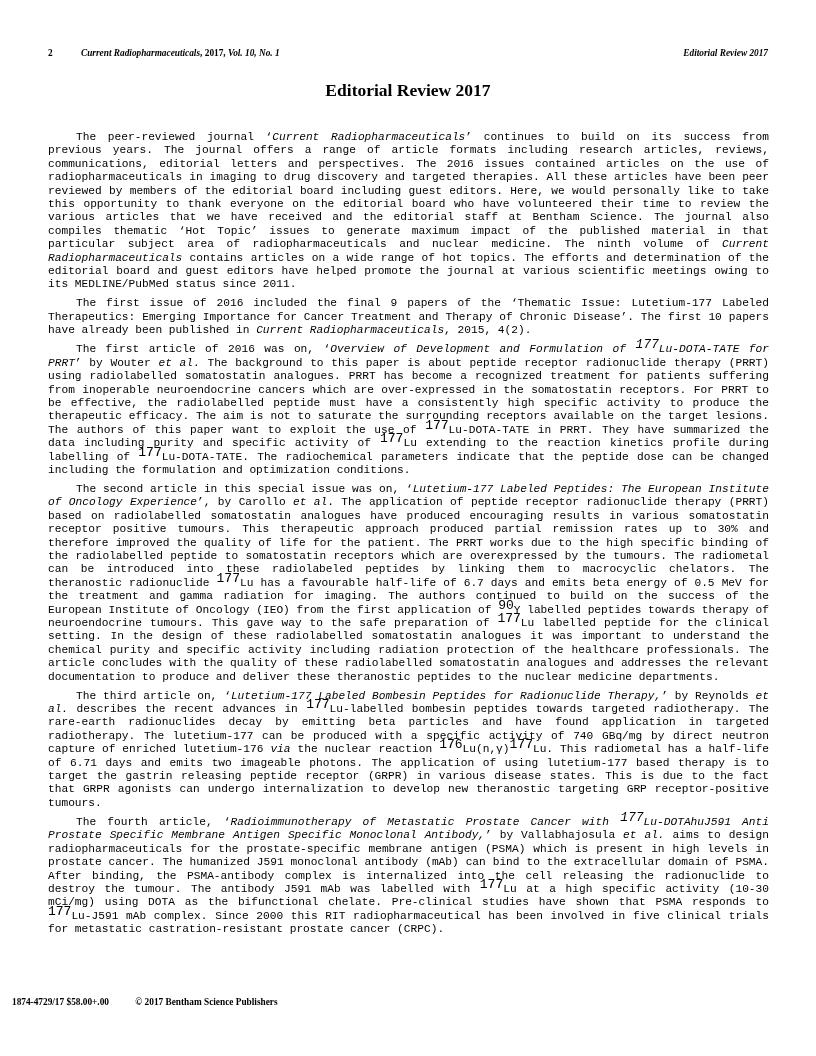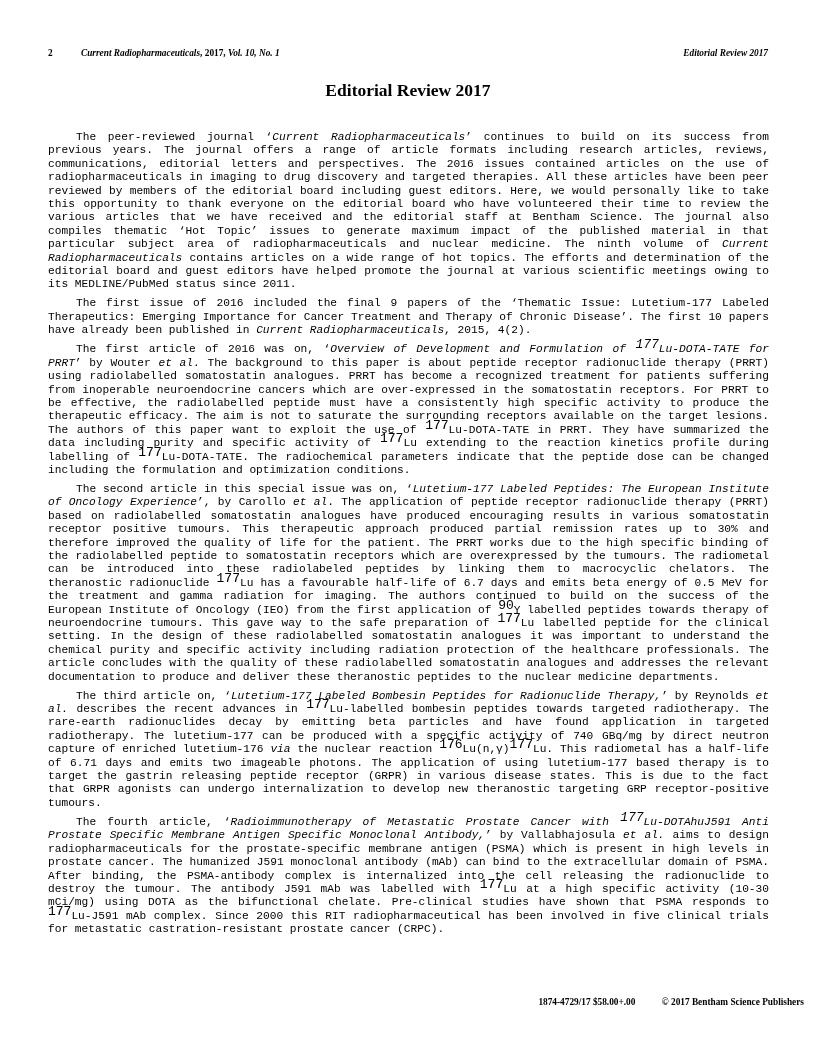--- a/index.html
+++ b/index.html
@@ -10,21 +10,21 @@
     .running-head .pageno { position: absolute; left: 0; top: 0; font-style: normal; }
     .running-head .journal { position: absolute; left: 33px; top: 0; }
     .running-head .section { position: absolute; right: 0; top: 0; }
     .title { position: absolute; top: 80px; left: 0; right: 0; text-align: center;
       font-size: 17.5px; font-weight: bold; }
     .body { position: absolute; top: 131px; left: 48px; width: 721px;
       font-size: 11.2px; line-height: 13.4px; }
     .body p { margin: 0 0 5.6px 0; text-indent: 28px; text-align: justify; font-family: Liberation Mono, monospace; }
     .body p.intro-italic { font-style: italic; margin-top: 12px; margin-bottom: 22px; text-align: left; }
     sup { font-size: 13px; vertical-align: 4px; line-height: 0; }
-    .footer { position: absolute; top: 997px; left: 0; right: 0; text-align: right;
+    .footer { position: absolute; top: 997px; left: 0; right: 0; text-align: left;
       font-size: 9.3px; font-weight: bold; font-family: Liberation Serif, serif; }
     .footer span { margin: 0 12px; }
   </style>
 </head>
 <body>
 
 <div class="running-head">
   <span class="pageno">2</span>
   <span class="journal"><span>Current Radiopharmaceuticals</span><span style="font-style:normal">, 2017, </span><span>Vol. 10, No. 1</span></span>
   <span class="section">Editorial Review 2017</span>

